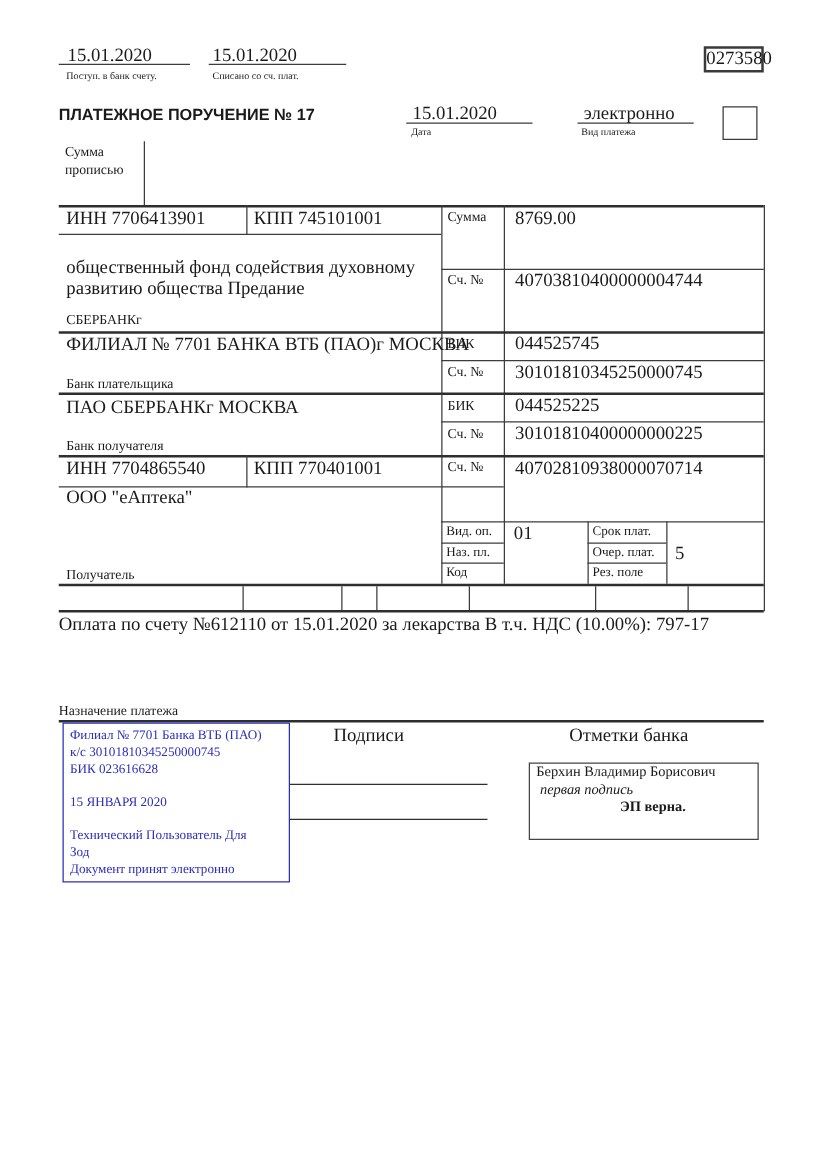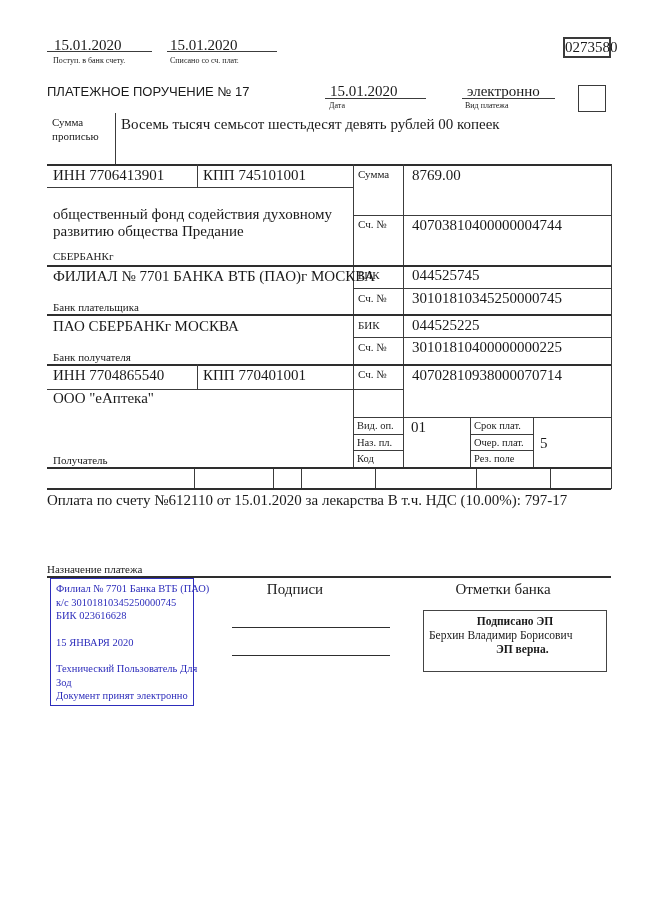--- a/index.html
+++ b/index.html
@@ -6,21 +6,21 @@
   .page{position:relative;width:660px;height:919px;background:#fff;overflow:hidden;
         font-family:"Liberation Serif", serif;color:#1a1a1a;}
   .abs{position:absolute;white-space:nowrap;}
   .hl{position:absolute;height:1px;background:#3c3c3c;}
   .hl2{position:absolute;height:2px;background:#2e2e2e;}
   .vl{position:absolute;width:1px;background:#3c3c3c;}
   .fs8{font-size:8px;}
   .fs10{font-size:10.5px;}
   .fs11{font-size:11px;}
   .fs12{font-size:15px;}
-  .title{font-family:"Liberation Sans", sans-serif;font-weight:normal;font-size:13px;}
+  .title{font-family:"Liberation Sans", sans-serif;font-weight:bold;font-size:13px;}
   .box{position:absolute;border:2px solid #3a3a3a;box-sizing:border-box;text-align:center;}
   .bluebox{position:absolute;border:1.5px solid #2d2dbb;box-sizing:border-box;
            color:#2d2dbb;font-size:10.5px;line-height:13.5px;padding:3px 5px;white-space:nowrap;}
   .stampbox{position:absolute;border:1.5px solid #444;box-sizing:border-box;
             font-size:11.5px;line-height:14px;}
   .b{font-weight:bold;}
   .i{font-style:italic;}
   .ctr{text-align:center;}
 </style>
 </head>
@@ -43,21 +43,20 @@
   <div class="hl" style="left:325px;top:98px;width:101px"></div>
   <div class="abs fs8" style="left:329px;top:101px">Дата</div>
   <div class="abs fs12" style="left:467px;top:83px">электронно</div>
   <div class="hl" style="left:462px;top:98px;width:93px"></div>
   <div class="abs fs8" style="left:465px;top:101px">Вид платежа</div>
   <div class="box" style="left:578px;top:85px;width:28px;height:27px;border-width:1.5px"></div>
 
   <div class="abs fs11" style="left:52px;top:116px">Сумма</div>
   <div class="abs fs11" style="left:52px;top:130px">прописью</div>
   <div class="vl" style="left:115px;top:113px;height:52px"></div>
-  <div class="abs fs12" style="left:121px;top:116px">Восемь тысяч семьсот шестьдесят девять рублей 00 копеек</div>
 
   <div class="hl2" style="left:47px;top:164px;width:564px"></div>
   <div class="vl" style="left:353px;top:164px;height:303px"></div>
   <div class="vl" style="left:403px;top:164px;height:303px"></div>
   <div class="vl" style="left:611px;top:164px;height:325px"></div>
   <div class="vl" style="left:197px;top:164px;height:24px"></div>
   <div class="hl" style="left:47px;top:187px;width:306px"></div>
   <div class="hl" style="left:353px;top:215px;width:258px"></div>
   <div class="hl2" style="left:47px;top:265px;width:564px"></div>
   <div class="hl" style="left:353px;top:288px;width:258px"></div>
@@ -121,34 +120,34 @@
   <div class="abs fs10" style="left:357px;top:437px">Наз. пл.</div>
   <div class="abs fs10" style="left:474px;top:437px">Очер. плат.</div>
   <div class="abs fs12" style="left:540px;top:435px">5</div>
   <div class="abs fs10" style="left:357px;top:453px">Код</div>
   <div class="abs fs10" style="left:474px;top:453px">Рез. поле</div>
 
   <div class="abs fs12" style="left:47px;top:492px">Оплата по счету №612110 от 15.01.2020 за лекарства В т.ч. НДС (10.00%): 797-17</div>
   <div class="abs fs11" style="left:47px;top:563px">Назначение платежа</div>
   <div class="hl2" style="left:47px;top:576px;width:564px"></div>
 
-  <div class="bluebox" style="left:50px;top:578px;width:144px;height:128px">
+  <div class="bluebox" style="left:50px;top:578px;width:182px;height:128px">
     <div>Филиал № 7701 Банка ВТБ (ПАО)</div>
     <div>к/с 30101810345250000745</div>
     <div>БИК 023616628</div>
     <div style="margin-top:13px">15 ЯНВАРЯ 2020</div>
     <div style="margin-top:13px">Технический Пользователь Для</div>
     <div>Зод</div>
     <div>Документ принят электронно</div>
   </div>
 
   <div class="abs fs12 ctr" style="left:250px;top:581px;width:90px">Подписи</div>
   <div class="hl" style="left:232px;top:627px;width:158px;background:#2e2e2e"></div>
   <div class="hl" style="left:232px;top:655px;width:158px;background:#2e2e2e"></div>
 
   <div class="abs fs12 ctr" style="left:450px;top:581px;width:106px">Отметки банка</div>
   <div class="stampbox" style="left:423px;top:610px;width:184px;height:62px">
-    <div class="b ctr" style="margin-top:3px">Подписано ЭП</div>
     <div style="margin-left:5px">Берхин Владимир Борисович</div>
+    <div class="i" style="margin-left:8px">первая подпись</div>
     <div class="b" style="margin-left:72px">ЭП верна.</div>
   </div>
 
 </div>
 
 </body></html>

